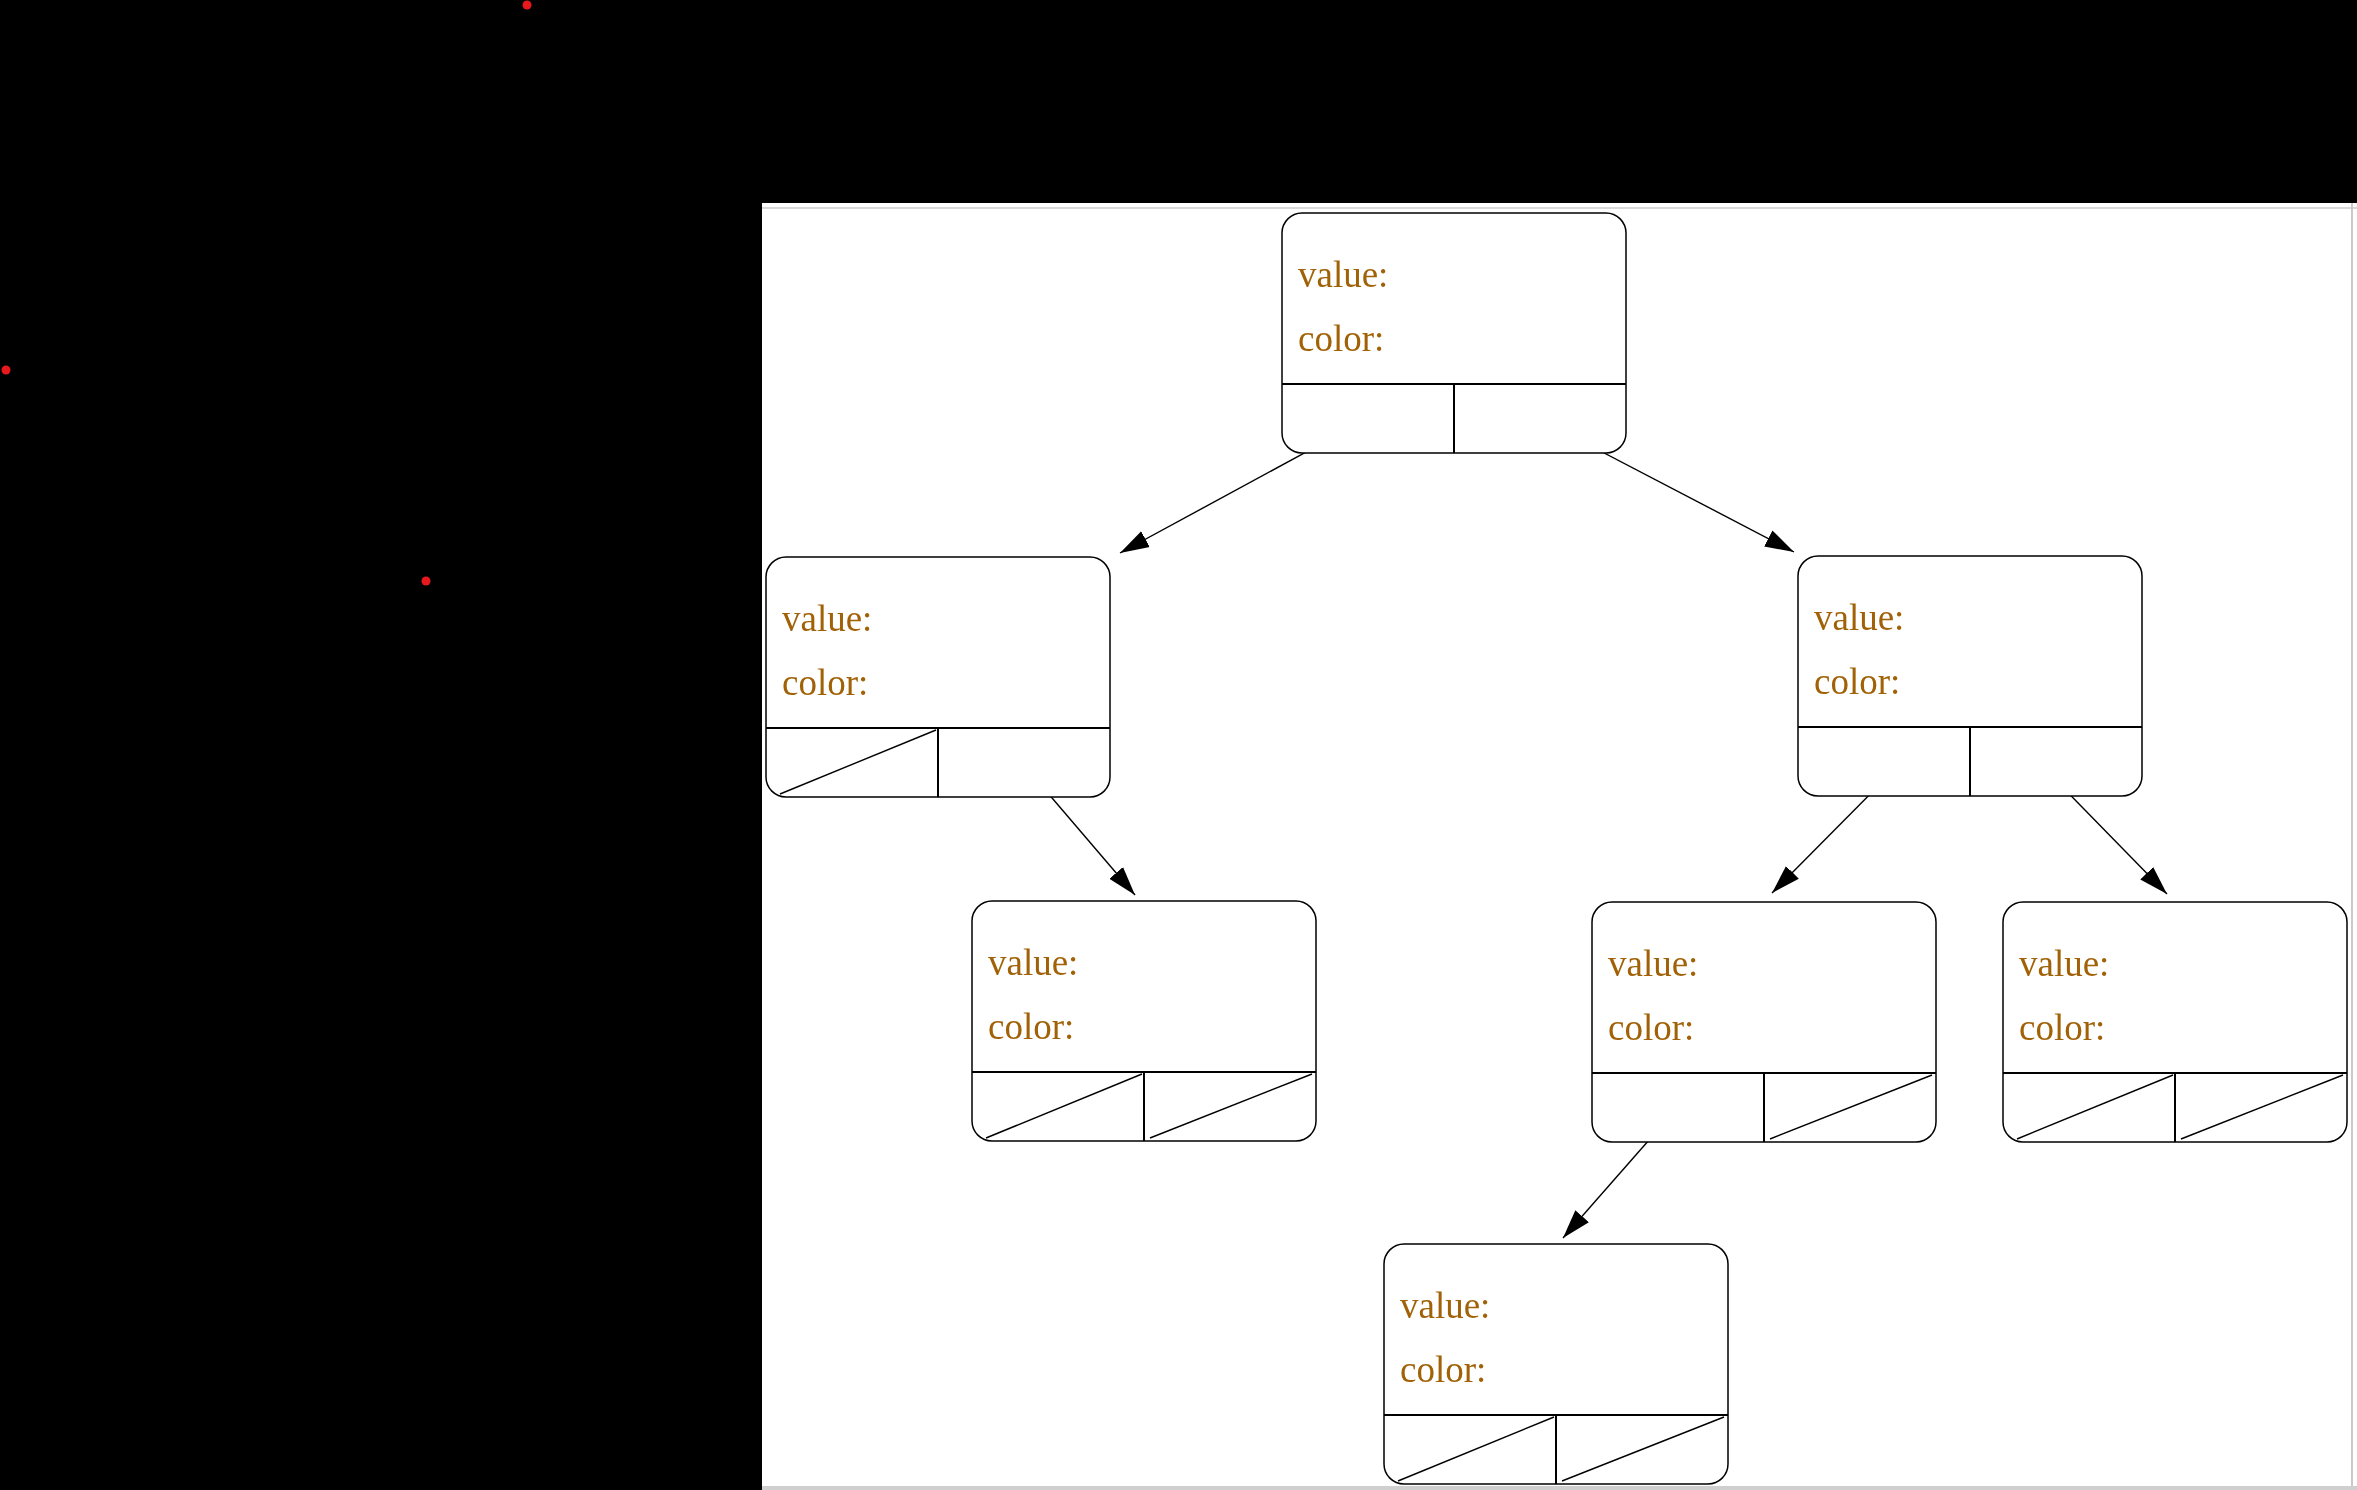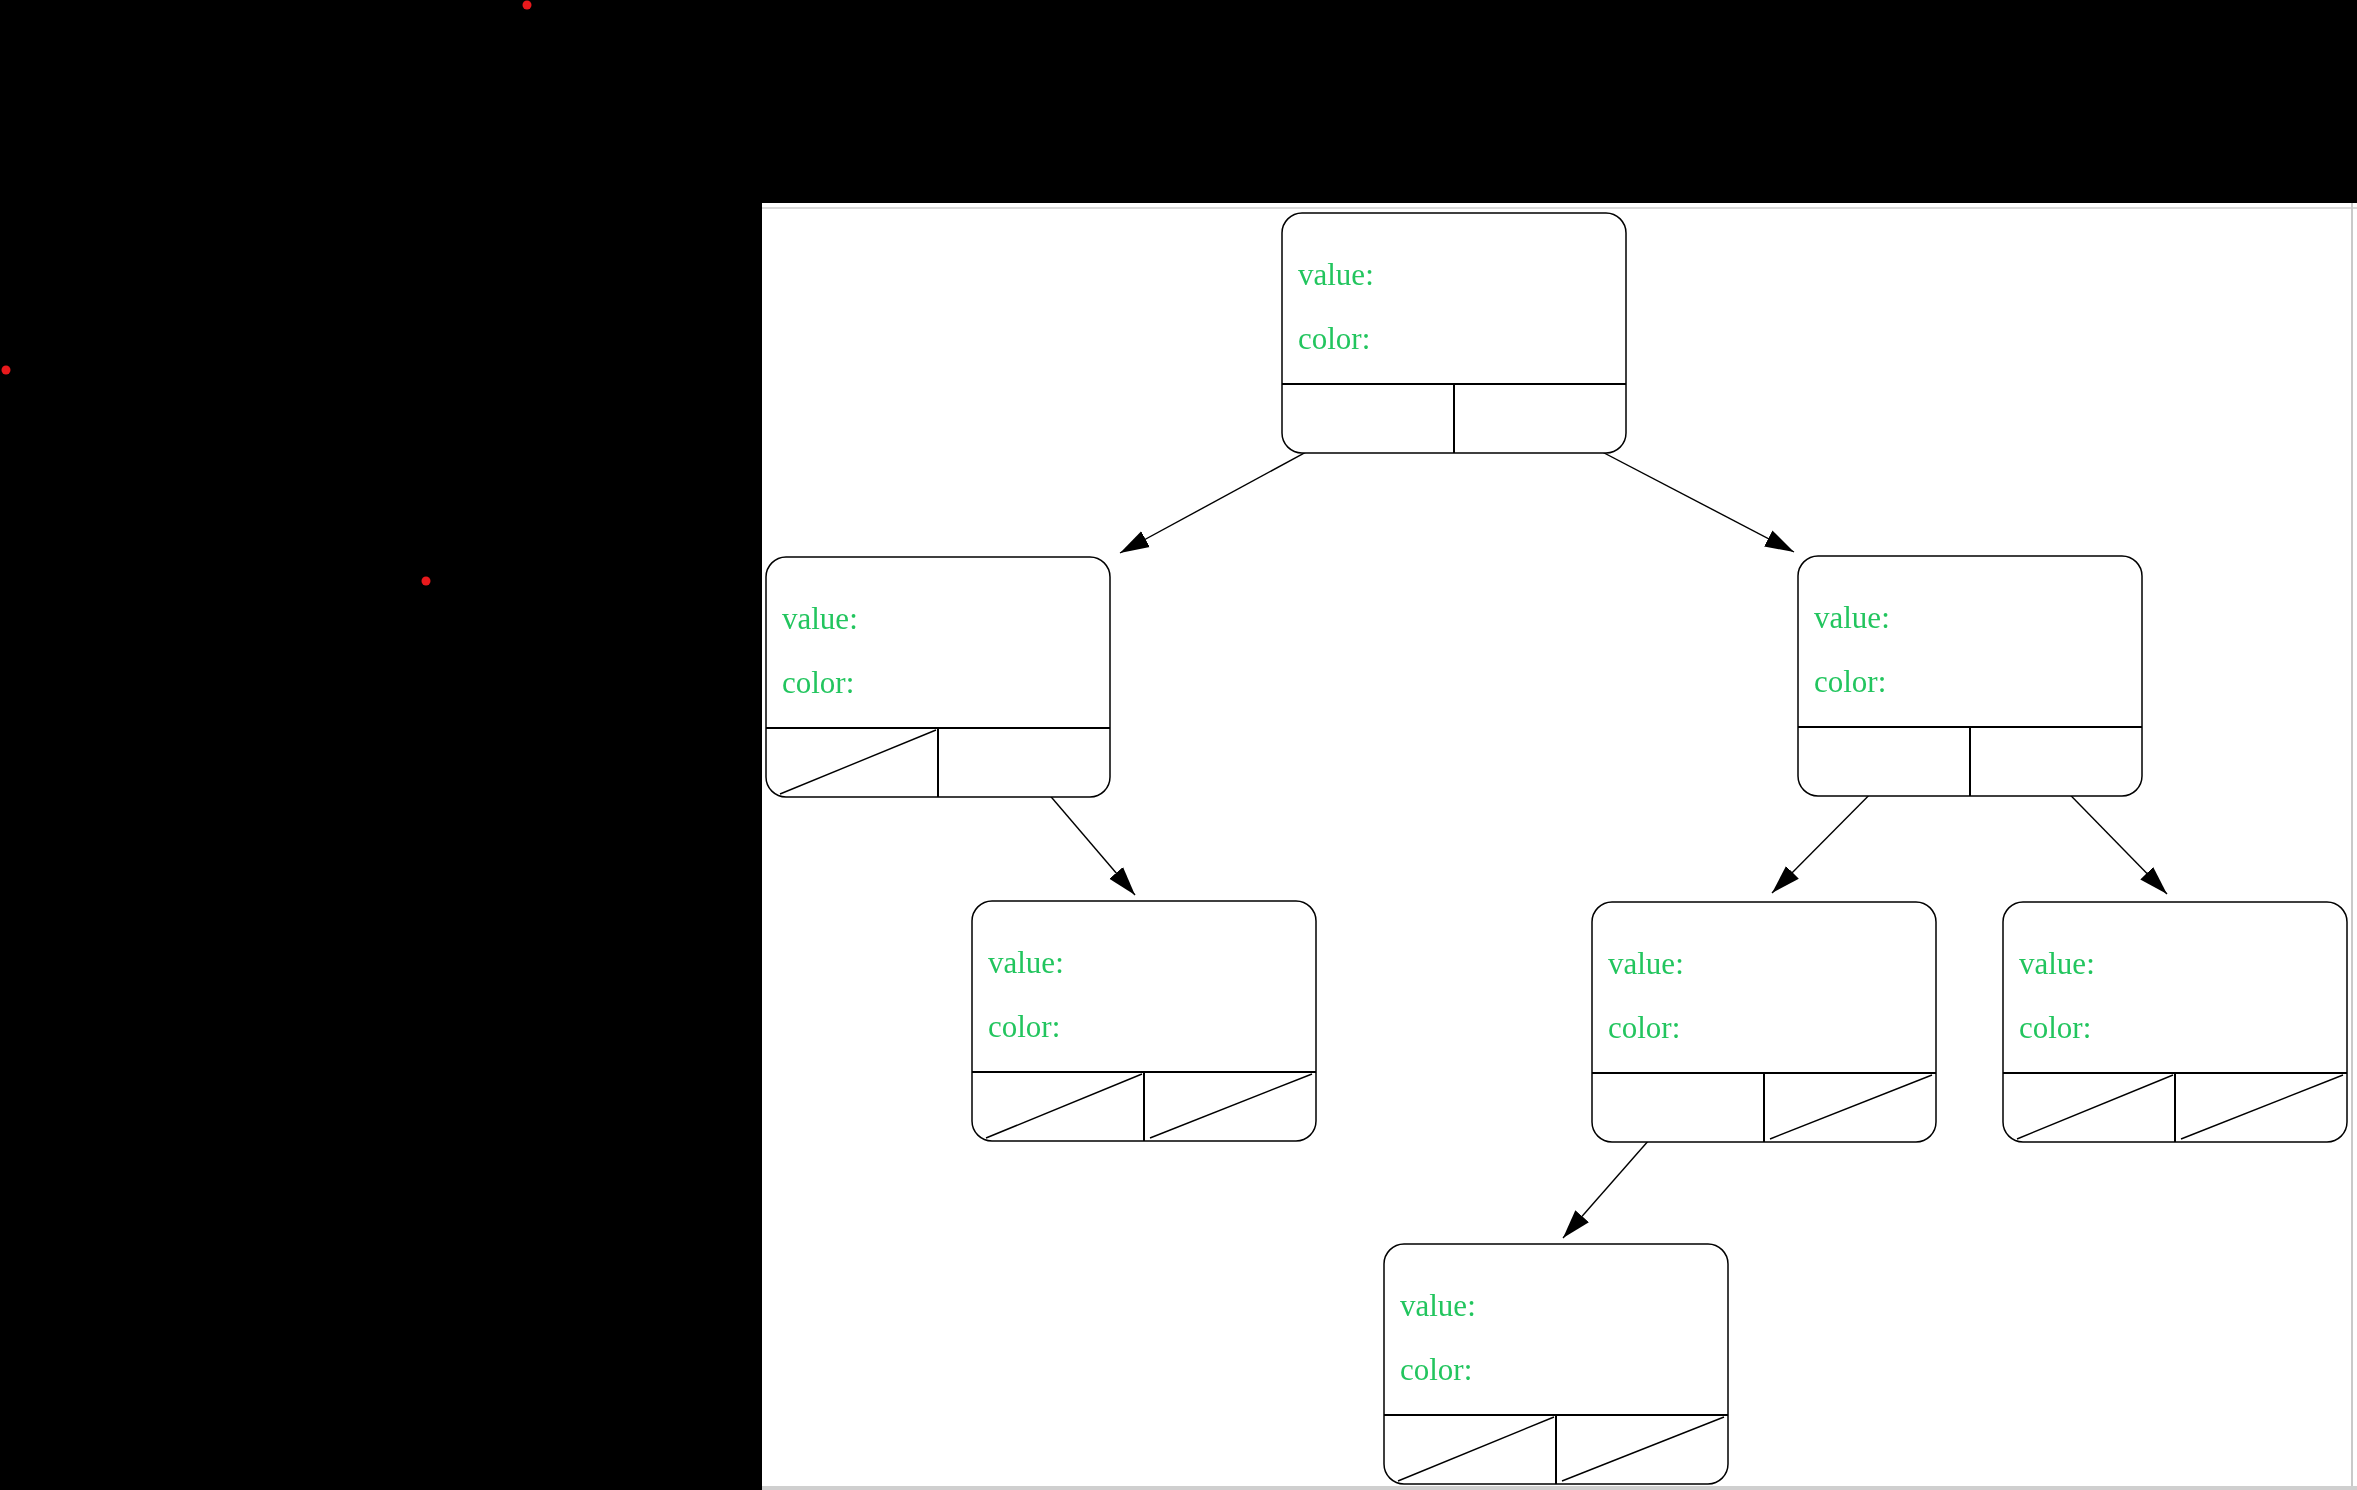--- a/index.html
+++ b/index.html
@@ -21,23 +21,23 @@
   }
   svg.overlay {
     position: absolute;
     left: 0;
     top: 0;
     width: 2357px;
     height: 1490px;
   }
   .lbl {
     position: absolute;
-    font-size: 31px;
+    font-size: 37px;
     line-height: 35px;
-    color: #22c55e;
+    color: #a16207;
     white-space: nowrap;
   }
 </style>
 </head>
 <body>
 
 <div class="stage">
 
   <div class="panel"></div>
 

